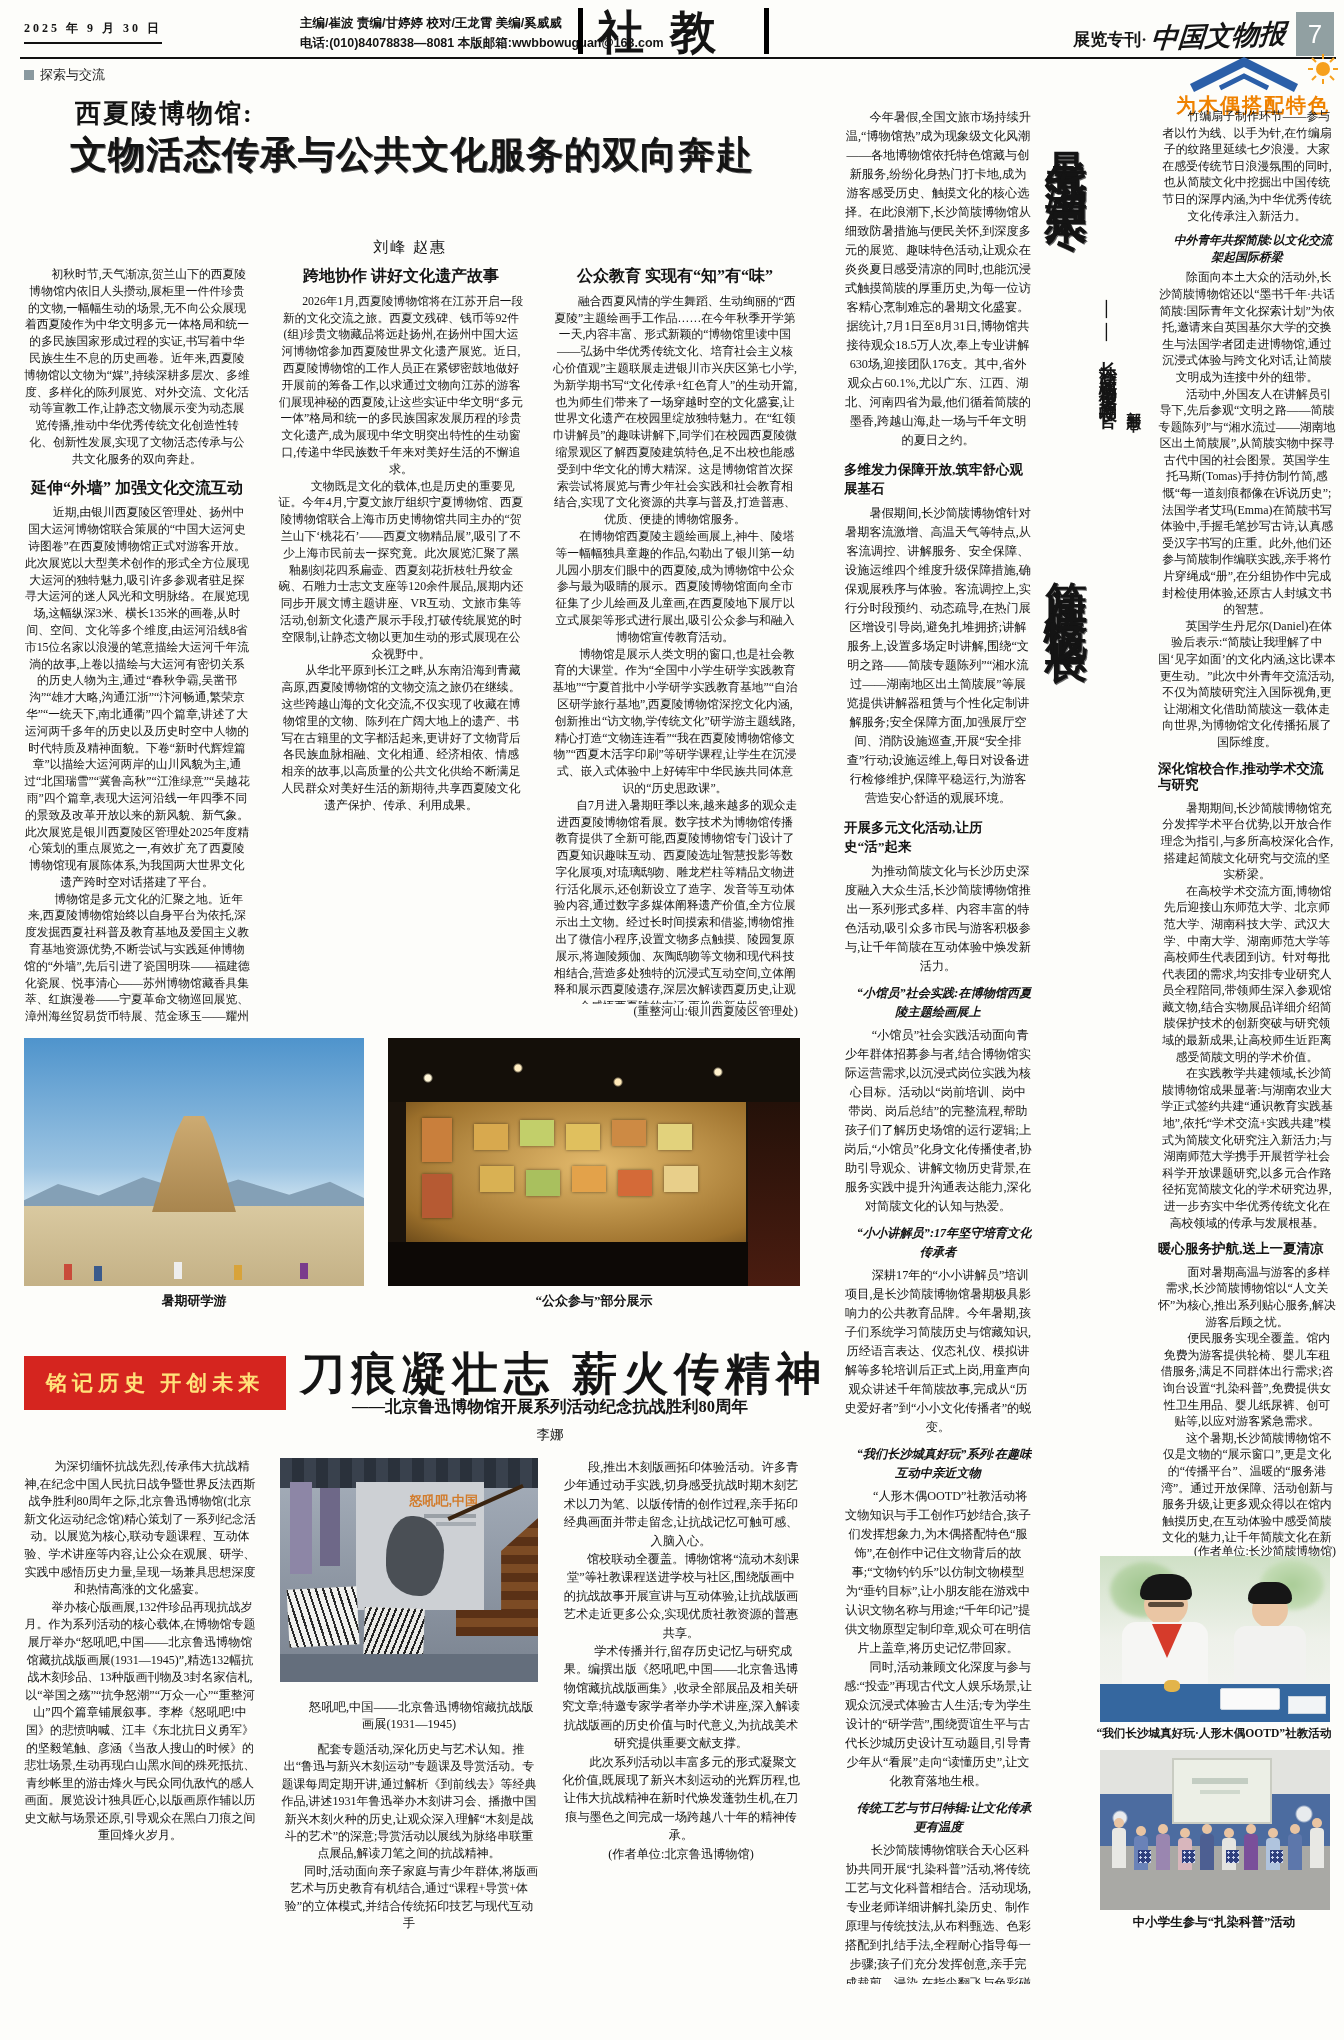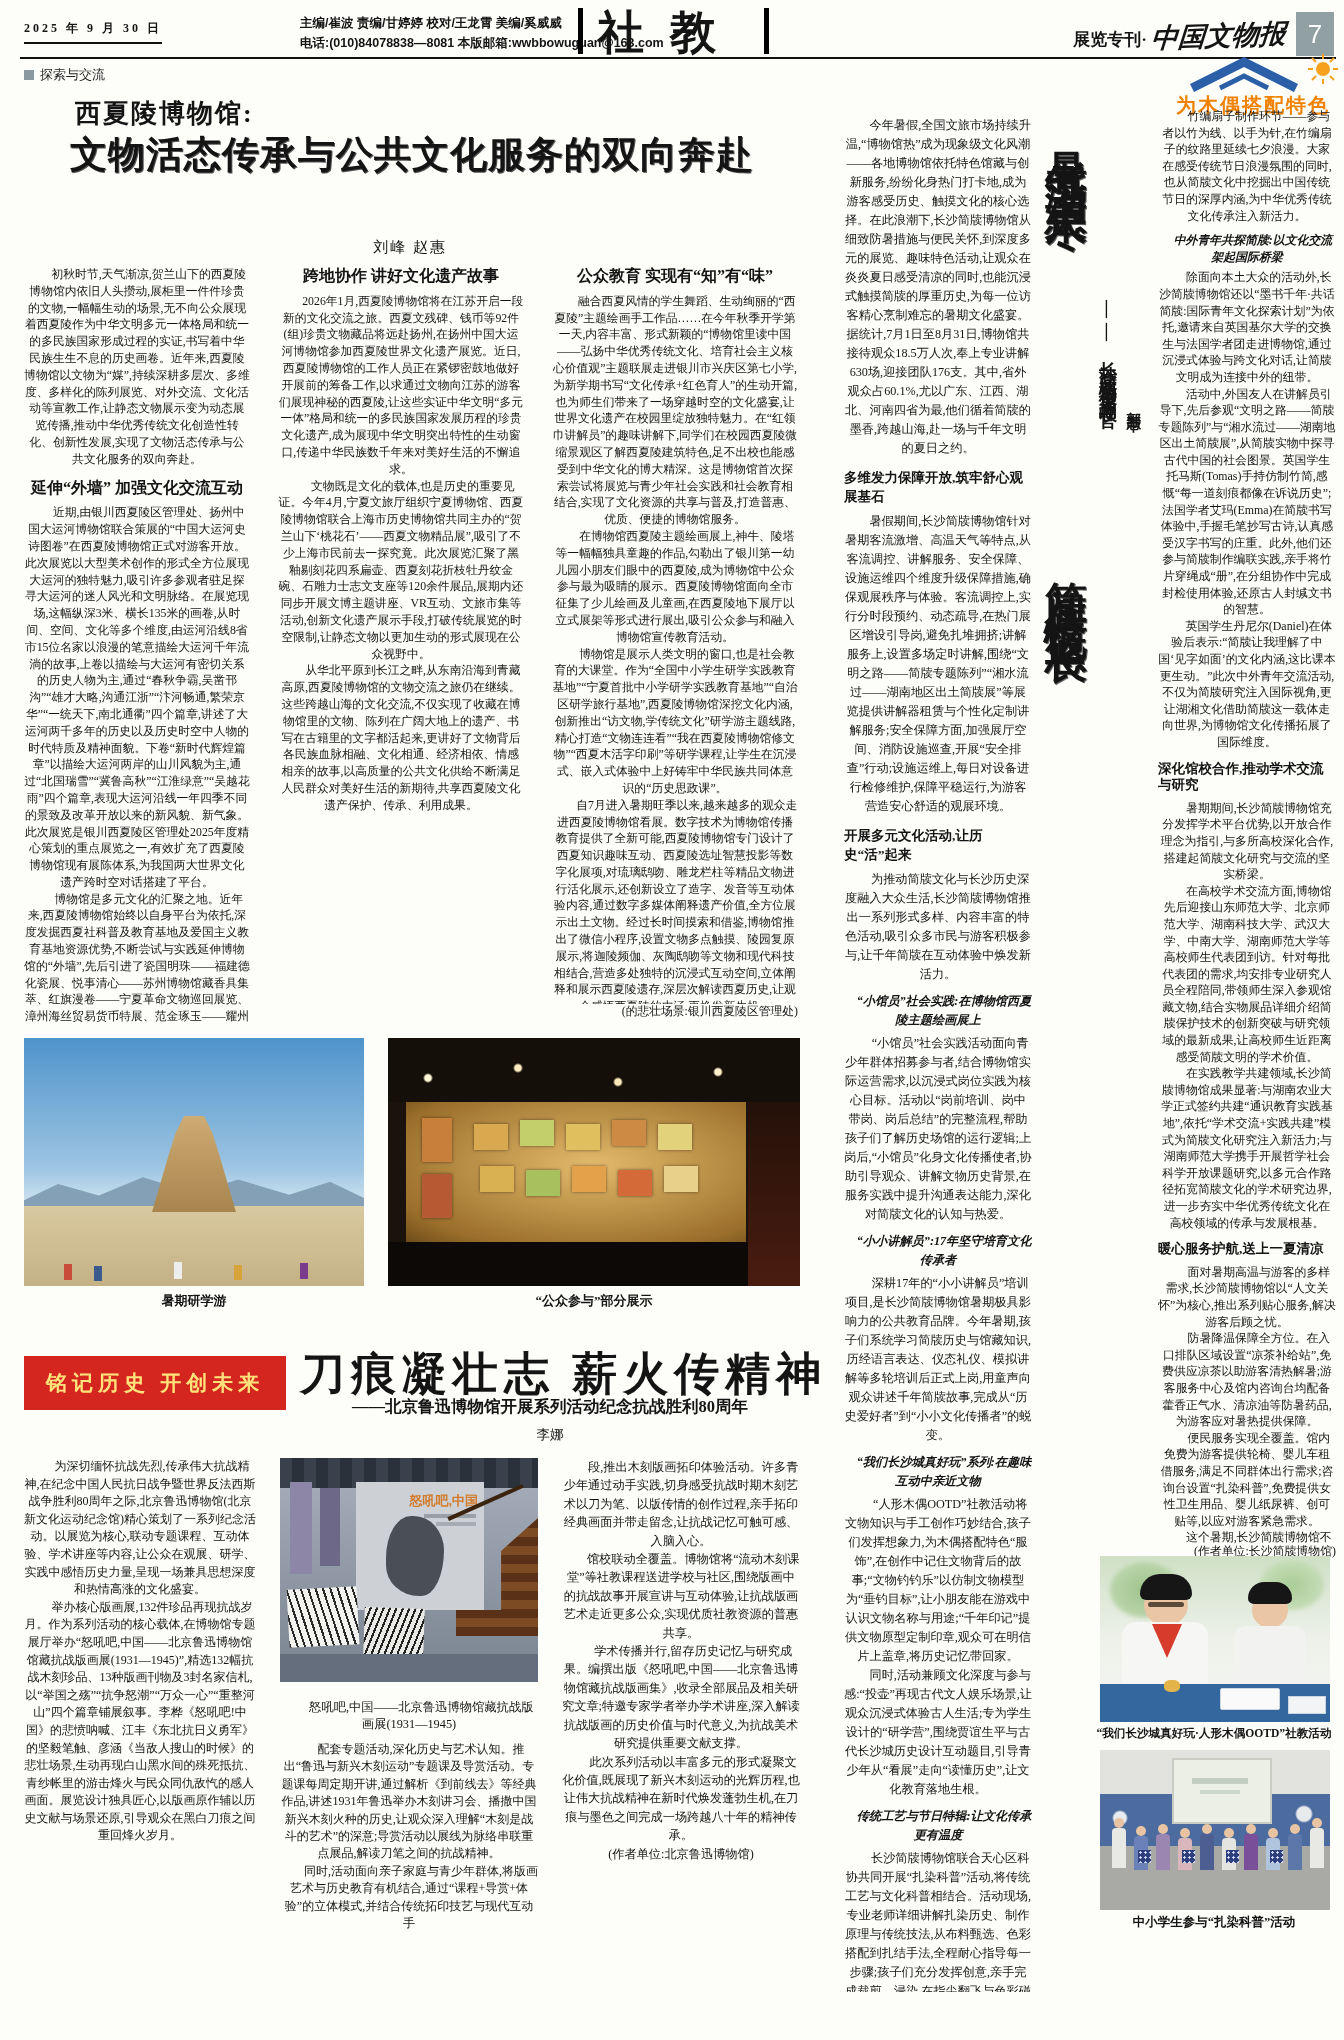--- a/index.html
+++ b/index.html
@@ -111,21 +111,21 @@
     <p>文物既是文化的载体,也是历史的重要见证。今年4月,宁夏文旅厅组织宁夏博物馆、西夏陵博物馆联合上海市历史博物馆共同主办的“贺兰山下‘桃花石’——西夏文物精品展”,吸引了不少上海市民前去一探究竟。此次展览汇聚了黑釉剔刻花四系扁壶、西夏刻花折枝牡丹纹金碗、石雕力士志文支座等120余件展品,展期内还同步开展文博主题讲座、VR互动、文旅市集等活动,创新文化遗产展示手段,打破传统展览的时空限制,让静态文物以更加生动的形式展现在公众视野中。</p>
     <p>从华北平原到长江之畔,从东南沿海到青藏高原,西夏陵博物馆的文物交流之旅仍在继续。这些跨越山海的文化交流,不仅实现了收藏在博物馆里的文物、陈列在广阔大地上的遗产、书写在古籍里的文字都活起来,更讲好了文物背后各民族血脉相融、文化相通、经济相依、情感相亲的故事,以高质量的公共文化供给不断满足人民群众对美好生活的新期待,共享西夏陵文化遗产保护、传承、利用成果。</p>
   </div>
   <div class="abs col" style="left:552px;top:266px;width:246px;height:756px;">
     <h3 style="margin-top:2px;">公众教育 实现有“知”有“味”</h3>
     <p>融合西夏风情的学生舞蹈、生动绚丽的“西夏陵”主题绘画手工作品……在今年秋季开学第一天,内容丰富、形式新颖的“博物馆里读中国——弘扬中华优秀传统文化、培育社会主义核心价值观”主题联展走进银川市兴庆区第七小学,为新学期书写“文化传承+红色育人”的生动开篇,也为师生们带来了一场穿越时空的文化盛宴,让世界文化遗产在校园里绽放独特魅力。在“红领巾讲解员”的趣味讲解下,同学们在校园西夏陵微缩景观区了解西夏陵建筑特色,足不出校也能感受到中华文化的博大精深。这是博物馆首次探索尝试将展览与青少年社会实践和社会教育相结合,实现了文化资源的共享与普及,打造普惠、优质、便捷的博物馆服务。</p>
     <p>在博物馆西夏陵主题绘画展上,神牛、陵塔等一幅幅独具童趣的作品,勾勒出了银川第一幼儿园小朋友们眼中的西夏陵,成为博物馆中公众参与最为吸睛的展示。西夏陵博物馆面向全市征集了少儿绘画及儿童画,在西夏陵地下展厅以立式展架等形式进行展出,吸引公众参与和融入博物馆宣传教育活动。</p>
     <p>博物馆是展示人类文明的窗口,也是社会教育的大课堂。作为“全国中小学生研学实践教育基地”“宁夏首批中小学研学实践教育基地”“自治区研学旅行基地”,西夏陵博物馆深挖文化内涵,创新推出“访文物,学传统文化”研学游主题线路,精心打造“文物连连看”“我在西夏陵博物馆修文物”“西夏木活字印刷”等研学课程,让学生在沉浸式、嵌入式体验中上好铸牢中华民族共同体意识的“历史思政课”。</p>
     <p>自7月进入暑期旺季以来,越来越多的观众走进西夏陵博物馆看展。数字技术为博物馆传播教育提供了全新可能,西夏陵博物馆专门设计了西夏知识趣味互动、西夏陵选址智慧投影等数字化展项,对琉璃鸱吻、雕龙栏柱等精品文物进行活化展示,还创新设立了造字、发音等互动体验内容,通过数字多媒体阐释遗产价值,全方位展示出土文物。经过长时间摸索和借鉴,博物馆推出了微信小程序,设置文物多点触摸、陵园复原展示,将迦陵频伽、灰陶鸱吻等文物和现代科技相结合,营造多处独特的沉浸式互动空间,立体阐释和展示西夏陵遗存,深层次解读西夏历史,让观众感悟西夏陵的内涵,更焕发新生机。</p>
   </div>
-  <div class="abs credit" style="left:552px;top:1004px;width:246px;font-size:11.8px;">(的悲壮场景:银川西夏陵区管理处)</div>
+  <div class="abs credit" style="left:552px;top:1004px;width:246px;font-size:11.8px;">(重整河山:银川西夏陵区管理处)</div>
 
   <div class="abs ph" style="left:24px;top:1038px;width:340px;height:248px;">
     <div class="abs" style="left:0;top:0;width:100%;height:100%;background:linear-gradient(#4f94cc,#9cc4e2 52%,#d3e6f2 68%);"></div>
     <div class="abs" style="left:0;top:130px;width:100%;height:46px;background:#84a0b6;clip-path:polygon(0 70%,10% 35%,22% 60%,35% 20%,50% 55%,63% 25%,78% 58%,90% 30%,100% 65%,100% 100%,0 100%);"></div>
     <div class="abs" style="left:0;top:168px;width:100%;height:80px;background:linear-gradient(#d9c9a0,#c4b186);"></div>
     <div class="abs" style="left:128px;top:78px;width:84px;height:96px;background:linear-gradient(#cdab72,#a8854e);clip-path:polygon(38% 0,62% 0,72% 18%,80% 40%,90% 70%,100% 100%,0 100%,10% 70%,20% 40%,28% 18%);"></div>
     <div class="abs" style="left:40px;top:226px;width:8px;height:16px;background:#c94b3a;"></div>
     <div class="abs" style="left:70px;top:228px;width:8px;height:15px;background:#3a5a8c;"></div>
     <div class="abs" style="left:150px;top:224px;width:8px;height:17px;background:#eee;"></div>
     <div class="abs" style="left:210px;top:227px;width:8px;height:15px;background:#d8a33a;"></div>
@@ -146,21 +146,21 @@
     <div class="abs art" style="left:92px;top:128px;width:34px;height:26px;background:#d9b153;"></div>
     <div class="abs art" style="left:138px;top:132px;width:34px;height:26px;background:#a9c05e;"></div>
     <div class="abs art" style="left:184px;top:128px;width:34px;height:26px;background:#e3a24a;"></div>
     <div class="abs art" style="left:230px;top:132px;width:34px;height:26px;background:#d46a38;"></div>
     <div class="abs art" style="left:276px;top:128px;width:34px;height:26px;background:#e8cf8a;"></div>
     <div class="abs" style="left:0;top:204px;width:100%;height:44px;background:#0d0906;"></div>
     <div class="abs" style="left:360px;top:64px;width:52px;height:184px;background:linear-gradient(#241109,#4a1c10);"></div>
   </div>
   <div class="abs cap" style="left:388px;top:1292px;width:412px;">“公众参与”部分展示</div>
 
-  <div class="abs col" style="left:844px;top:116px;width:188px;height:1876px;font-size:12.2px;line-height:19px;">
+  <div class="abs col" style="left:844px;top:108px;width:188px;height:1876px;font-size:12.2px;line-height:19px;">
     <p>今年暑假,全国文旅市场持续升温,“博物馆热”成为现象级文化风潮——各地博物馆依托特色馆藏与创新服务,纷纷化身热门打卡地,成为游客感受历史、触摸文化的核心选择。在此浪潮下,长沙简牍博物馆从细致防暑措施与便民关怀,到深度多元的展览、趣味特色活动,让观众在炎炎夏日感受清凉的同时,也能沉浸式触摸简牍的厚重历史,为每一位访客精心烹制难忘的暑期文化盛宴。据统计,7月1日至8月31日,博物馆共接待观众18.5万人次,奉上专业讲解630场,迎接团队176支。其中,省外观众占60.1%,尤以广东、江西、湖北、河南四省为最,他们循着简牍的墨香,跨越山海,赴一场与千年文明的夏日之约。</p>
     <h4>多维发力保障开放,筑牢舒心观展基石</h4>
     <p>暑假期间,长沙简牍博物馆针对暑期客流激增、高温天气等特点,从客流调控、讲解服务、安全保障、设施运维四个维度升级保障措施,确保观展秩序与体验。客流调控上,实行分时段预约、动态疏导,在热门展区增设引导岗,避免扎堆拥挤;讲解服务上,设置多场定时讲解,围绕“文明之路——简牍专题陈列”“湘水流过——湖南地区出土简牍展”等展览提供讲解器租赁与个性化定制讲解服务;安全保障方面,加强展厅空间、消防设施巡查,开展“安全排查”行动;设施运维上,每日对设备进行检修维护,保障平稳运行,为游客营造安心舒适的观展环境。</p>
     <h4>开展多元文化活动,让历史“活”起来</h4>
     <p>为推动简牍文化与长沙历史深度融入大众生活,长沙简牍博物馆推出一系列形式多样、内容丰富的特色活动,吸引众多市民与游客积极参与,让千年简牍在互动体验中焕发新活力。</p>
     <p class="isub">“小馆员”社会实践:在博物馆西夏陵主题绘画展上</p>
     <p>“小馆员”社会实践活动面向青少年群体招募参与者,结合博物馆实际运营需求,以沉浸式岗位实践为核心目标。活动以“岗前培训、岗中带岗、岗后总结”的完整流程,帮助孩子们了解历史场馆的运行逻辑;上岗后,“小馆员”化身文化传播使者,协助引导观众、讲解文物历史背景,在服务实践中提升沟通表达能力,深化对简牍文化的认知与热爱。</p>
     <p class="isub">“小小讲解员”:17年坚守培育文化传承者</p>
     <p>深耕17年的“小小讲解员”培训项目,是长沙简牍博物馆暑期极具影响力的公共教育品牌。今年暑期,孩子们系统学习简牍历史与馆藏知识,历经语言表达、仪态礼仪、模拟讲解等多轮培训后正式上岗,用童声向观众讲述千年简牍故事,完成从“历史爱好者”到“小小文化传播者”的蜕变。</p>
     <p class="isub">“我们长沙城真好玩”系列:在趣味互动中亲近文物</p>
@@ -181,21 +181,20 @@
     <p class="isub">中外青年共探简牍:以文化交流架起国际桥梁</p>
     <p>除面向本土大众的活动外,长沙简牍博物馆还以“墨书千年·共话简牍:国际青年文化探索计划”为依托,邀请来自英国基尔大学的交换生与法国学者团走进博物馆,通过沉浸式体验与跨文化对话,让简牍文明成为连接中外的纽带。</p>
     <p>活动中,外国友人在讲解员引导下,先后参观“文明之路——简牍专题陈列”与“湘水流过——湖南地区出土简牍展”,从简牍实物中探寻古代中国的社会图景。英国学生托马斯(Tomas)手持仿制竹简,感慨“每一道刻痕都像在诉说历史”;法国学者艾玛(Emma)在简牍书写体验中,手握毛笔抄写古诗,认真感受汉字书写的庄重。此外,他们还参与简牍制作编联实践,亲手将竹片穿绳成“册”,在分组协作中完成封检使用体验,还原古人封缄文书的智慧。</p>
     <p>英国学生丹尼尔(Daniel)在体验后表示:“简牍让我理解了中国‘见字如面’的文化内涵,这比课本更生动。”此次中外青年交流活动,不仅为简牍研究注入国际视角,更让湖湘文化借助简牍这一载体走向世界,为博物馆文化传播拓展了国际维度。</p>
     <h4>深化馆校合作,推动学术交流与研究</h4>
     <p>暑期期间,长沙简牍博物馆充分发挥学术平台优势,以开放合作理念为指引,与多所高校深化合作,搭建起简牍文化研究与交流的坚实桥梁。</p>
     <p>在高校学术交流方面,博物馆先后迎接山东师范大学、北京师范大学、湖南科技大学、武汉大学、中南大学、湖南师范大学等高校师生代表团到访。针对每批代表团的需求,均安排专业研究人员全程陪同,带领师生深入参观馆藏文物,结合实物展品详细介绍简牍保护技术的创新突破与研究领域的最新成果,让高校师生近距离感受简牍文明的学术价值。</p>
     <p>在实践教学共建领域,长沙简牍博物馆成果显著:与湖南农业大学正式签约共建“通识教育实践基地”,依托“学术交流+实践共建”模式为简牍文化研究注入新活力;与湖南师范大学携手开展哲学社会科学开放课题研究,以多元合作路径拓宽简牍文化的学术研究边界,进一步夯实中华优秀传统文化在高校领域的传承与发展根基。</p>
     <h4>暖心服务护航,送上一夏清凉</h4>
     <p>面对暑期高温与游客的多样需求,长沙简牍博物馆以“人文关怀”为核心,推出系列贴心服务,解决游客后顾之忧。</p>
-    <p>防暑降温保障全方位。在入口排队区域设置“凉茶补给站”,免费供应凉茶以助游客清热解暑;游客服务中心及馆内咨询台均配备藿香正气水、清凉油等防暑药品,为游客应对暑热提供保障。</p>
     <p>便民服务实现全覆盖。馆内免费为游客提供轮椅、婴儿车租借服务,满足不同群体出行需求;咨询台设置“扎染科普”,免费提供女性卫生用品、婴儿纸尿裤、创可贴等,以应对游客紧急需求。</p>
     <p>这个暑期,长沙简牍博物馆不仅是文物的“展示窗口”,更是文化的“传播平台”、温暖的“服务港湾”。通过开放保障、活动创新与服务升级,让更多观众得以在馆内触摸历史,在互动体验中感受简牍文化的魅力,让千年简牍文化在新时代焕发更持久的生命力。</p>
   </div>
   <div class="abs credit" style="left:1158px;top:1528px;width:178px;font-size:11.9px;">(作者单位:长沙简牍博物馆)</div>
 
   <div class="abs ph" style="left:1100px;top:1556px;width:230px;height:166px;">
     <div class="abs" style="left:0;top:0;width:100%;height:100%;background:linear-gradient(#cfe0c6,#eef1ea 50%,#f5f5f3);"></div>
     <div class="abs" style="left:10px;top:6px;width:70px;height:56px;background:radial-gradient(#9ec48c,#c6dcb8);border-radius:50%;filter:blur(2px);"></div>
     <div class="abs" style="left:160px;top:4px;width:64px;height:50px;background:radial-gradient(#a9cc96,#d2e4c6);border-radius:50%;filter:blur(2px);"></div>
     <div class="abs" style="left:44px;top:28px;width:44px;height:42px;background:#eac6a4;border-radius:50%;"></div>

